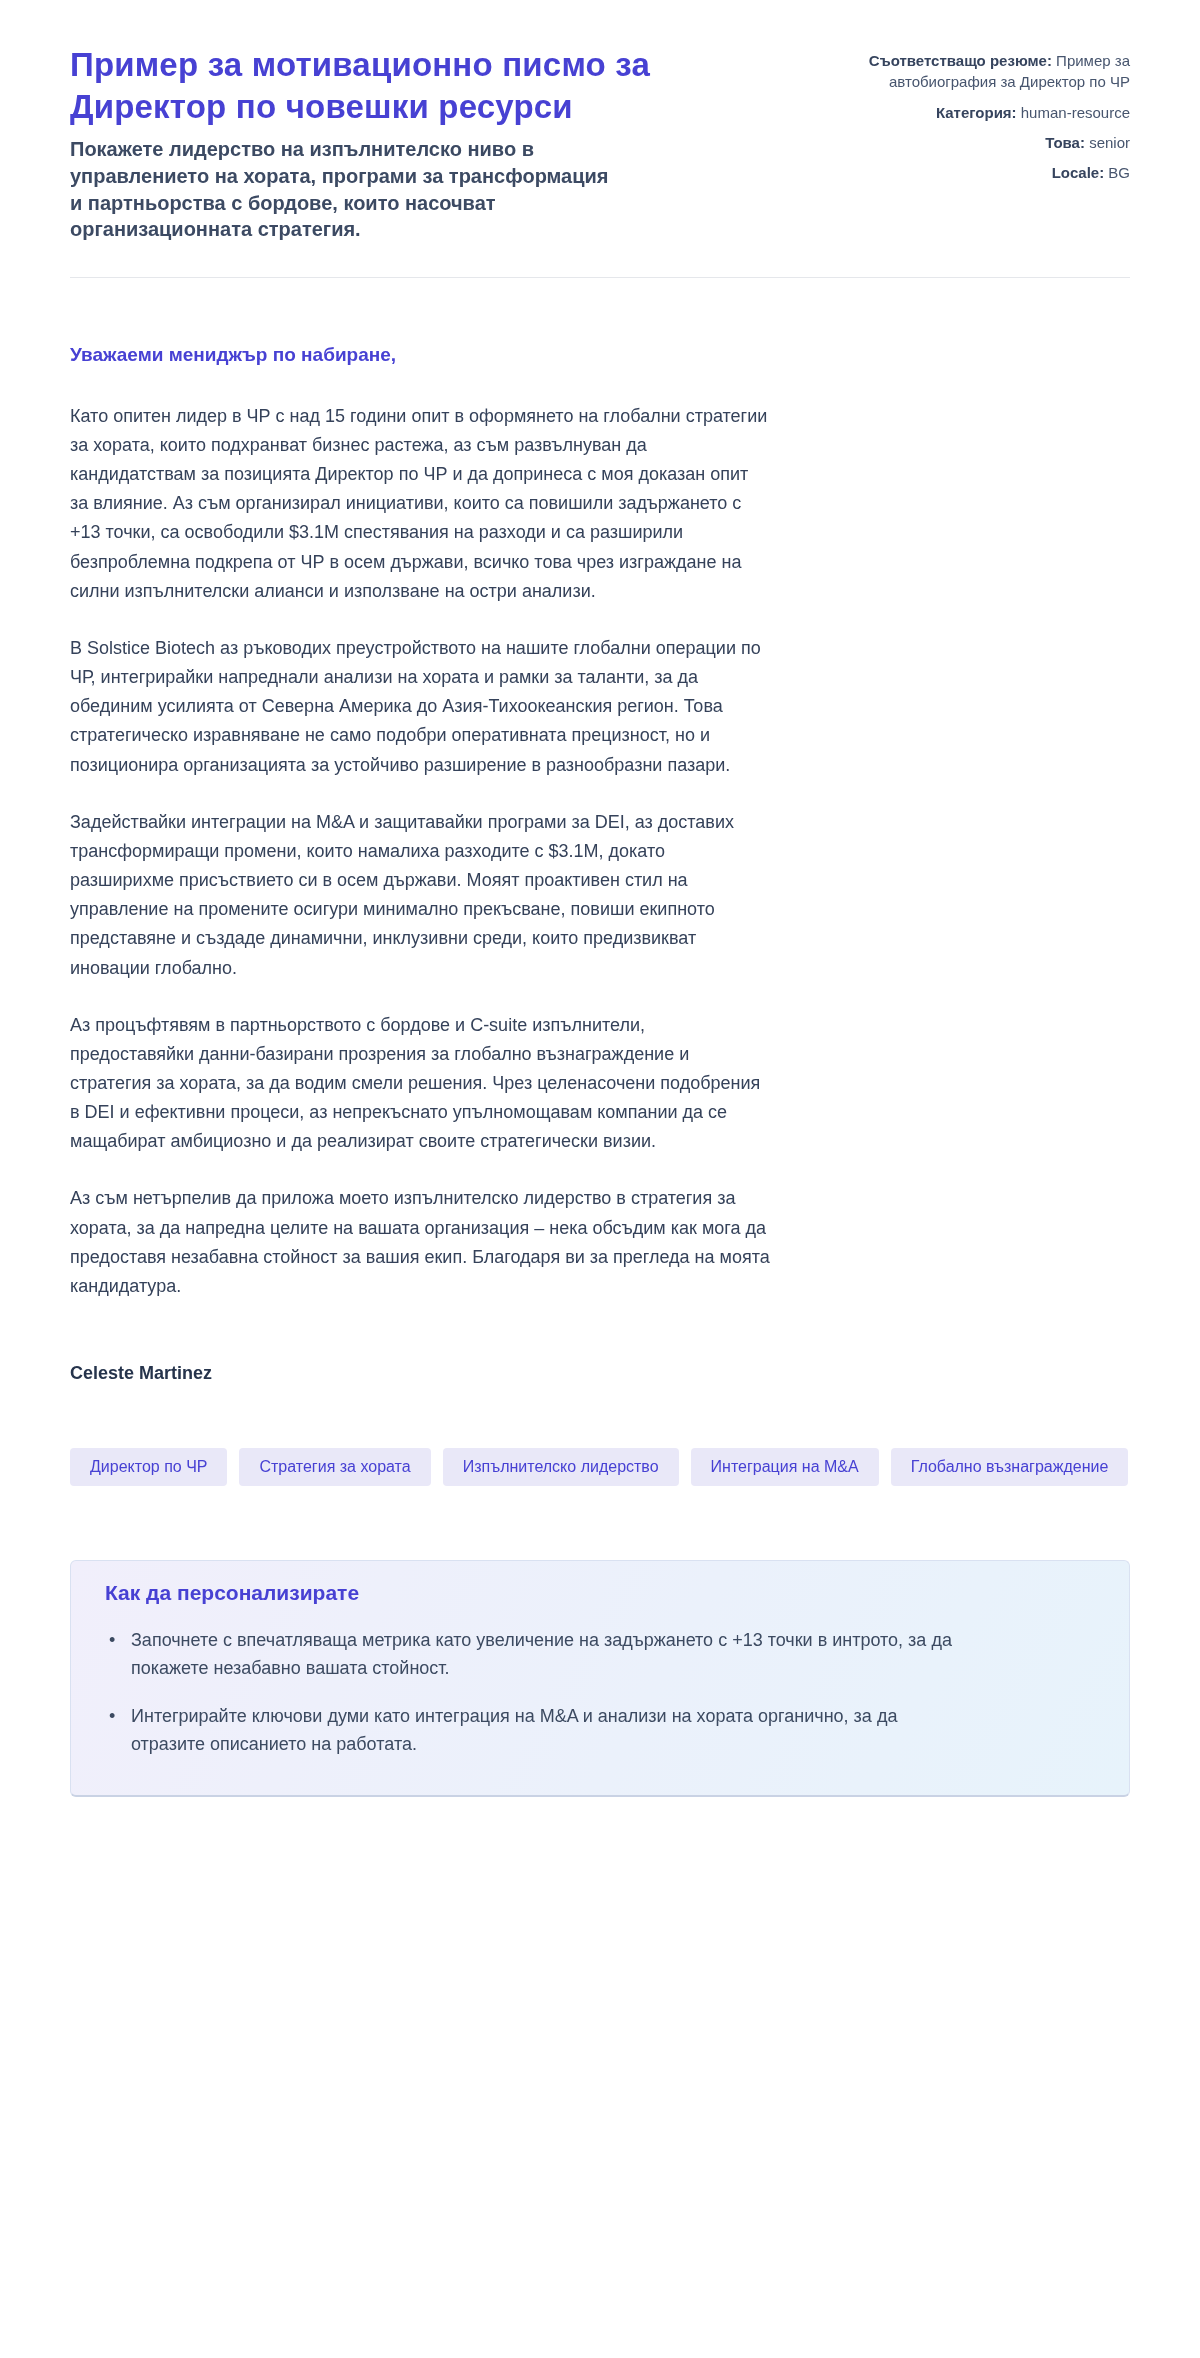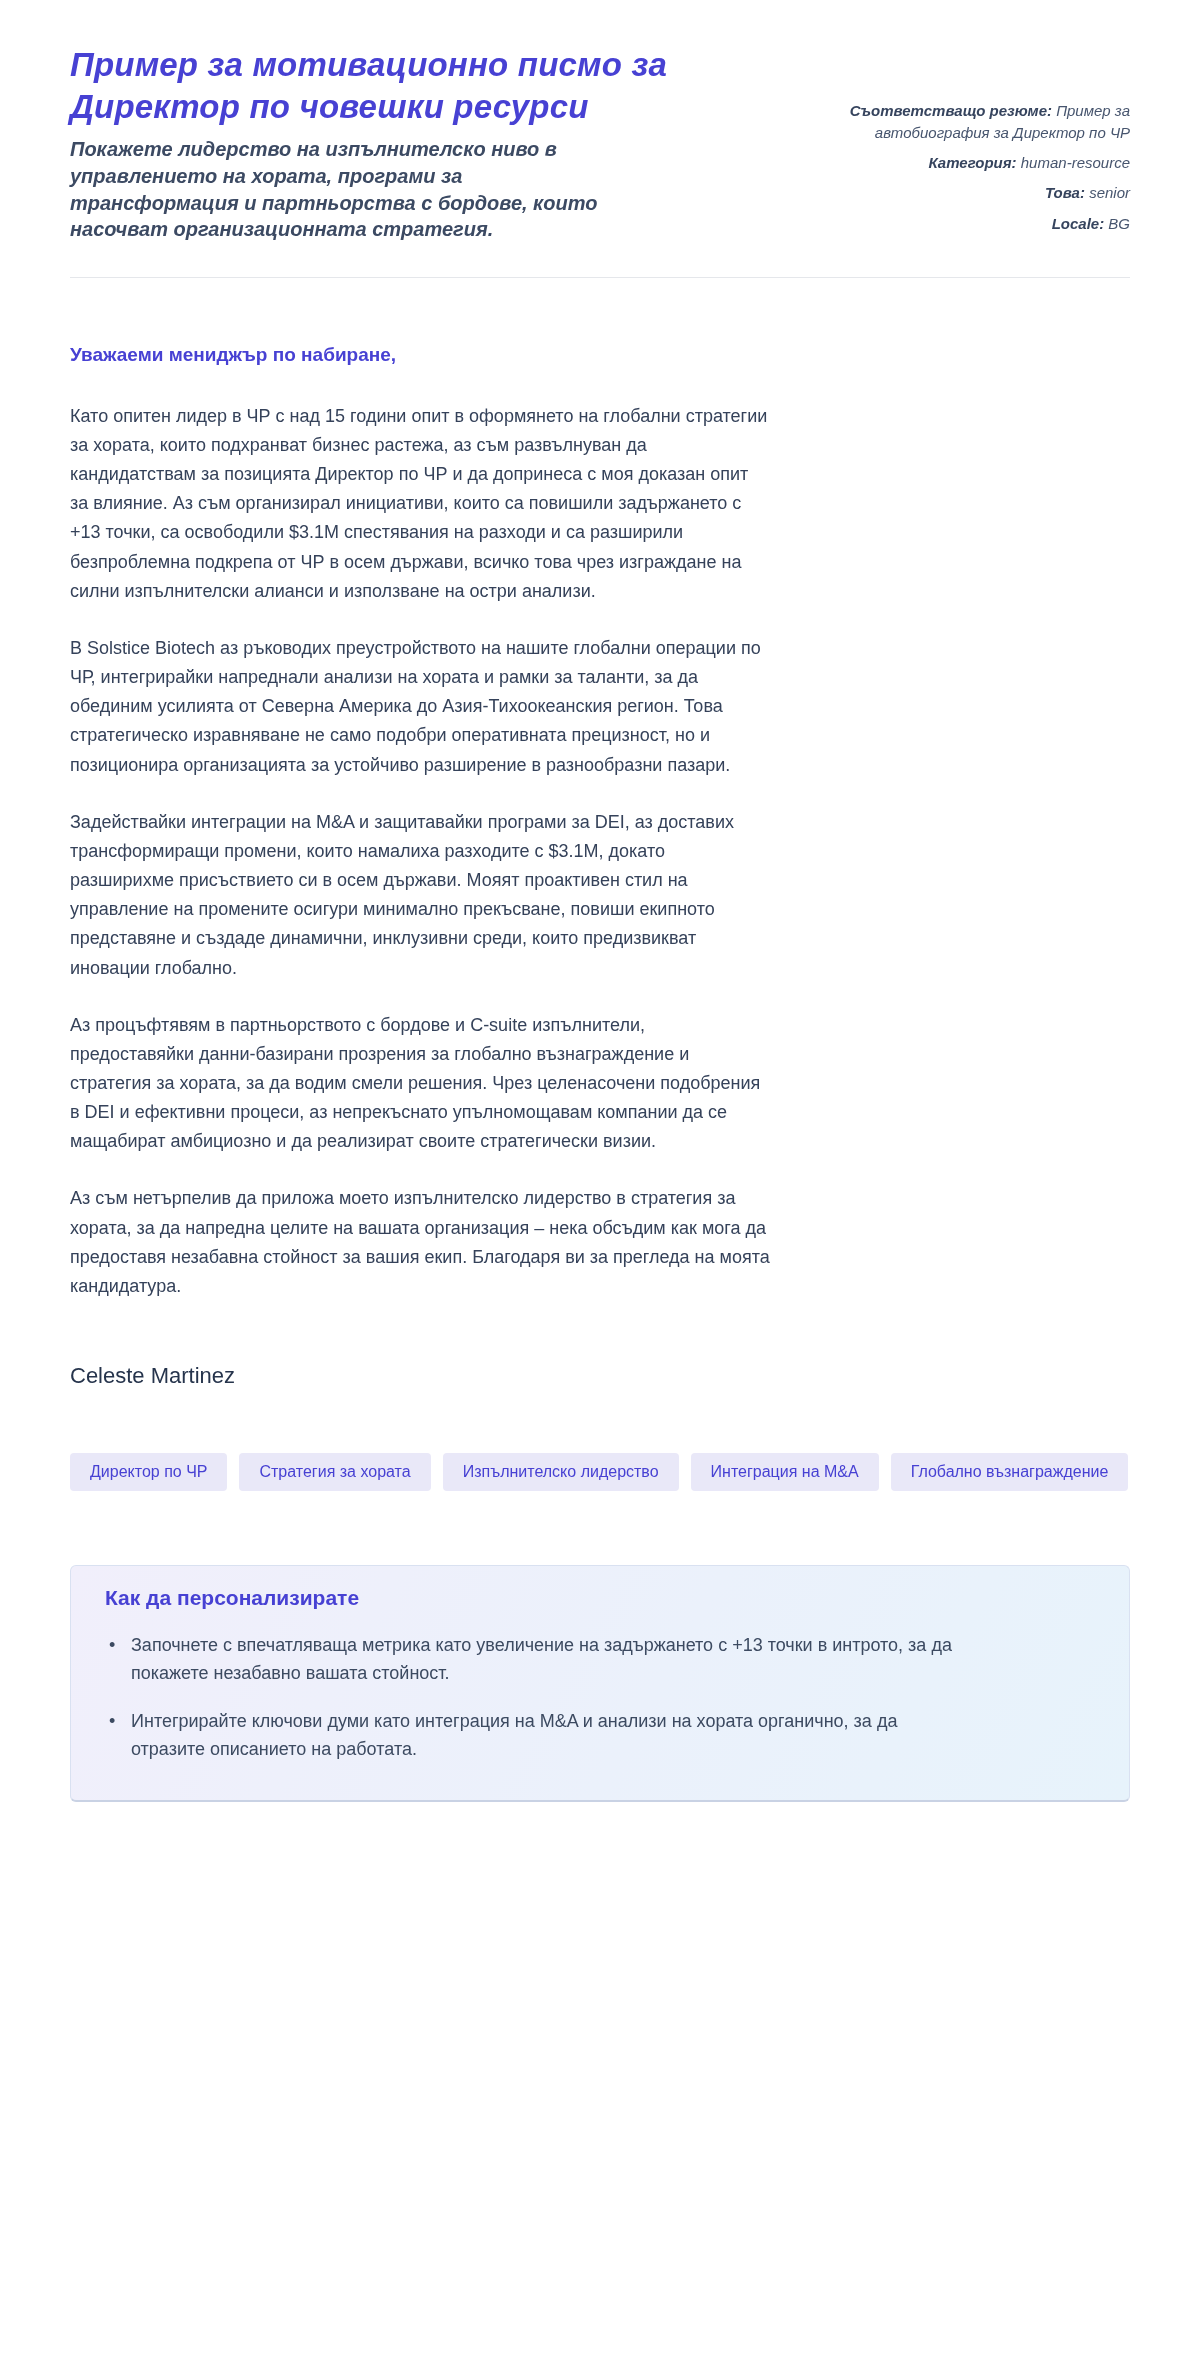--- a/index.html
+++ b/index.html
@@ -22,22 +22,21 @@
   .page{
     width:1060px;
     margin:0 auto;
     padding-top:44px;
     padding-bottom:40px;
   }
   
   .header{
     display:flex;
     justify-content:space-between;
-    align-items:flex-end;
-    font-style:italic;
+    align-items:flex-start;
   }
   .header-left{width:720px;}
   h1.title{
     color:var(--accent);
     font-size:33px;
     line-height:1.28;
     font-weight:bold;
     letter-spacing:.2px;
     max-width:700px;
   }
@@ -75,22 +74,22 @@
     margin-bottom:36px;
   }
   .para{
     font-size:18px;
     line-height:1.62;
     margin-bottom:28px;
     color:#35425a;
   }
   .signature{margin-top:62px;}
   .sig-name{
-    font-weight:normal;
-    font-size:22px;
+    font-weight:bold;
+    font-size:18px;
     color:#26344c;
     margin-bottom:12px;
   }
   .sig-title{
     font-size:18px;
     color:#43516b;
   }
   
   .tags{
     margin-top:64px;

